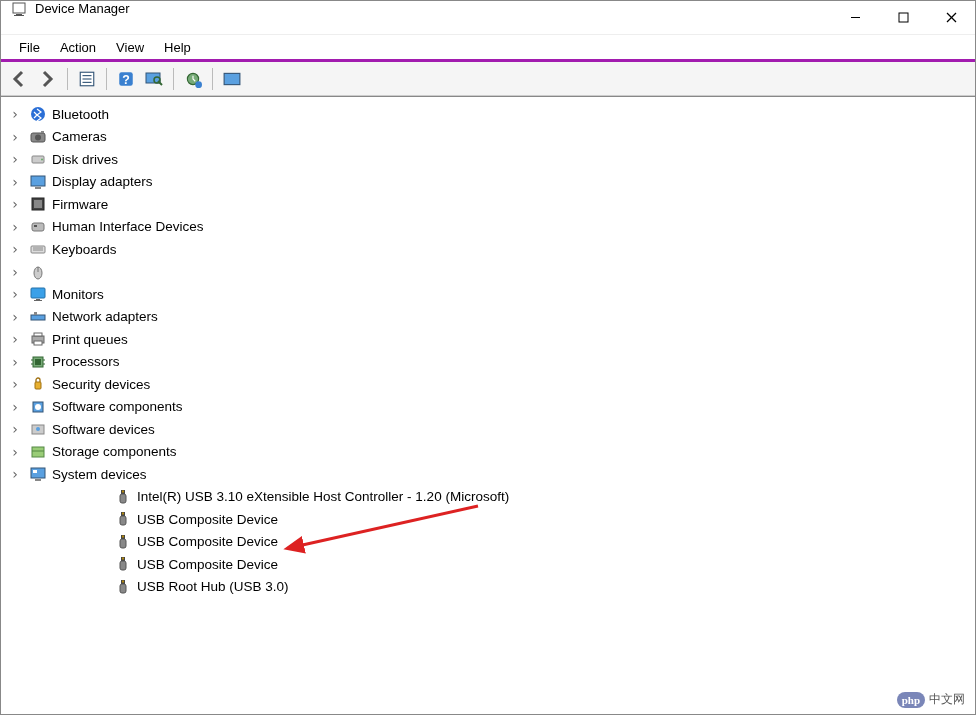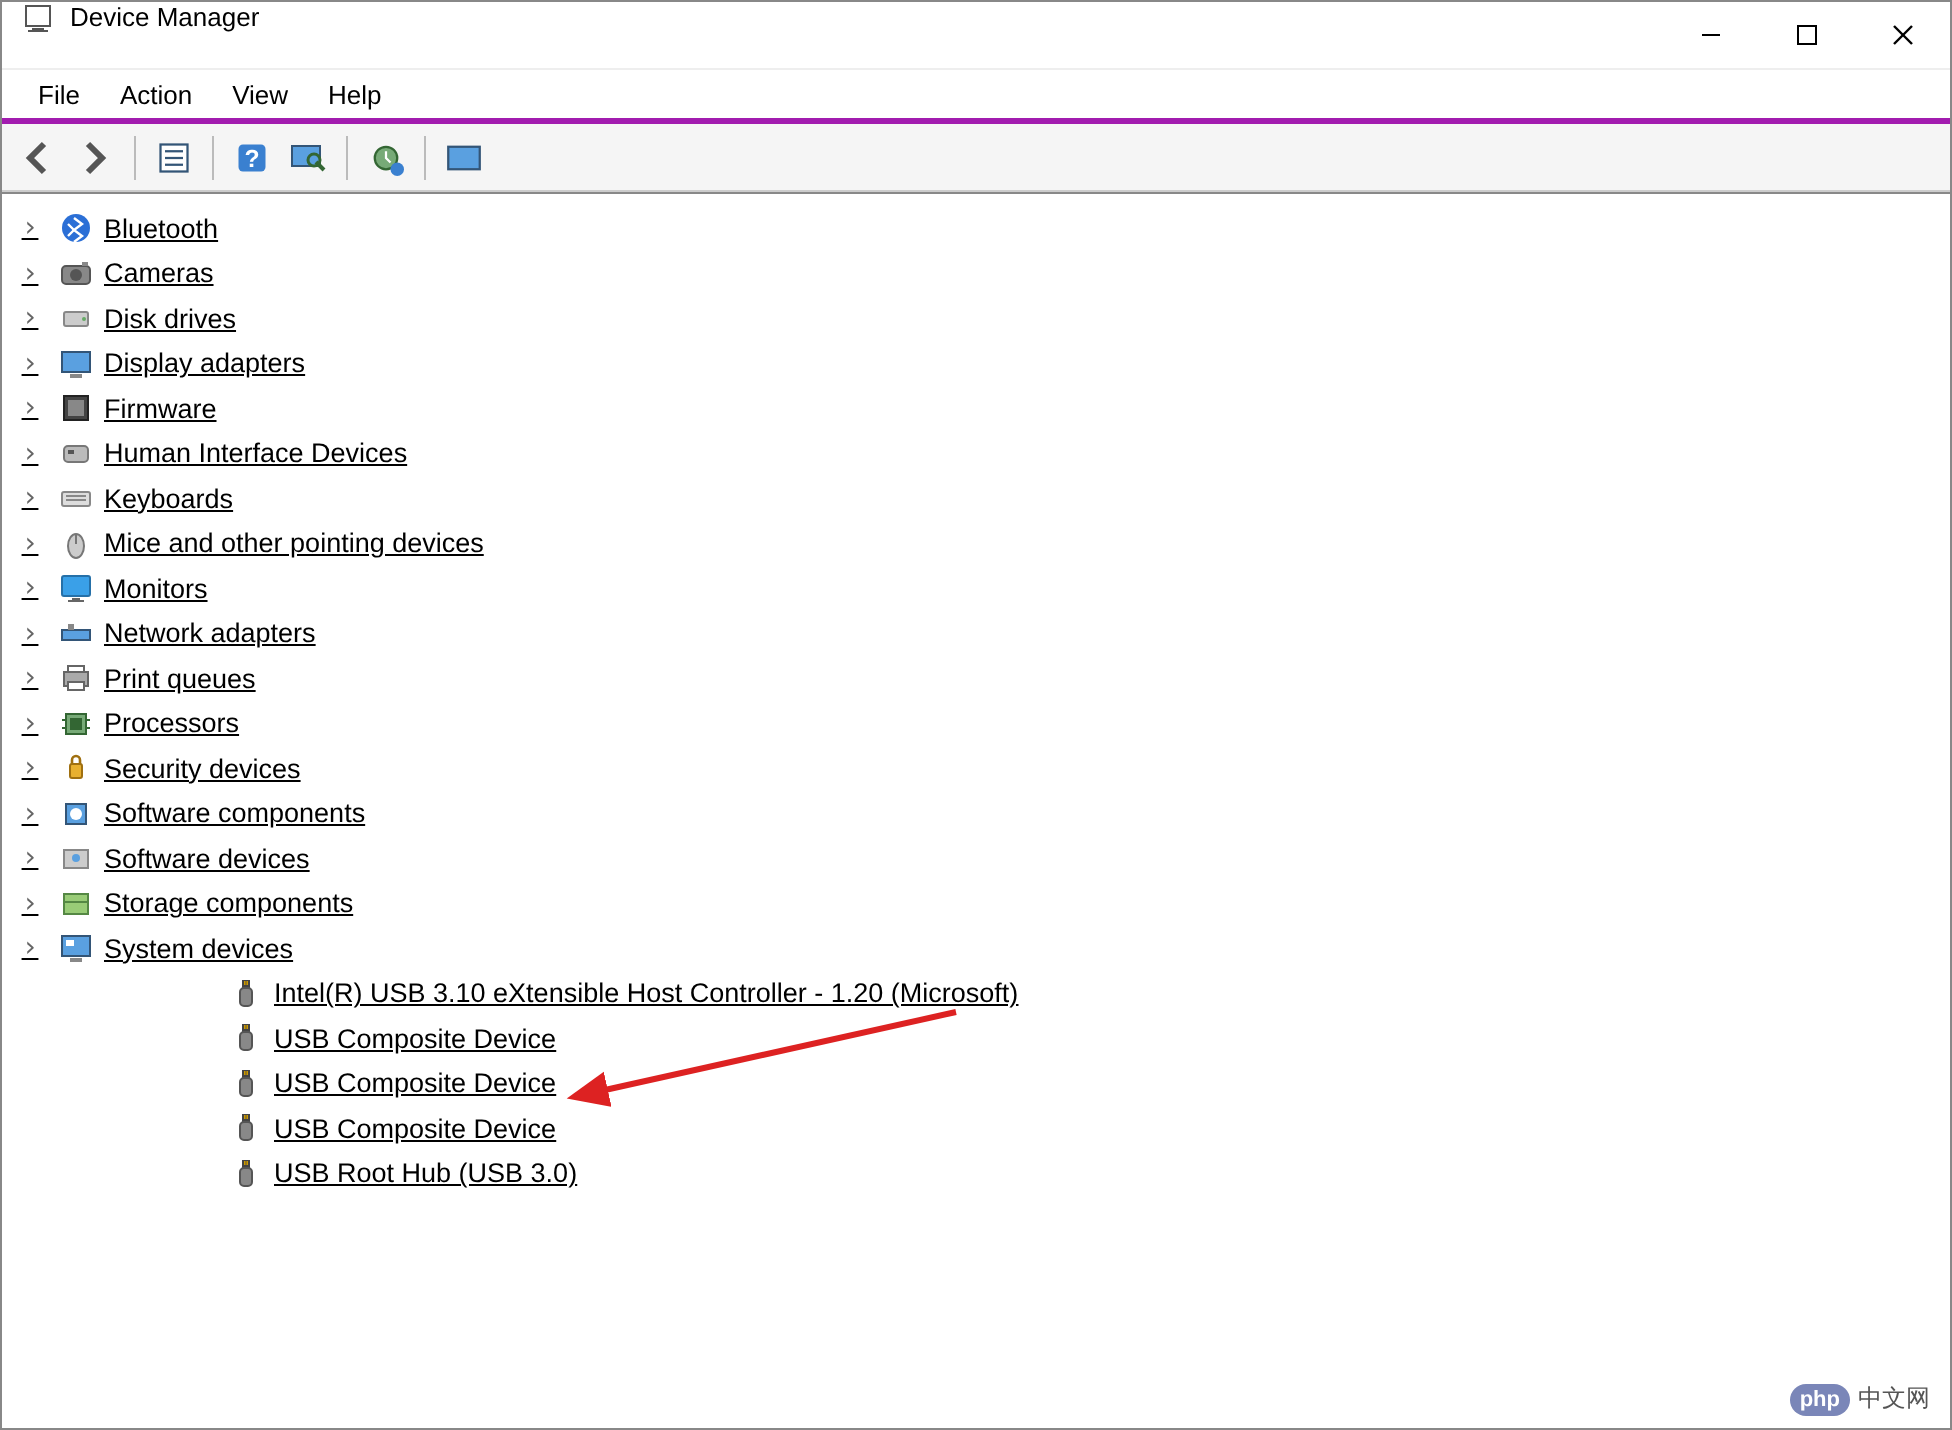--- a/index.html
+++ b/index.html
@@ -14,34 +14,34 @@
 
   .menubar { height: 27px; display: flex; align-items: center; padding: 0 8px; background: #fff; border-bottom: 3px solid #a21caf; font-size: 13px; }
   .menubar .menuitem { padding: 4px 10px; cursor: default; }
 
   .toolbar { height: 34px; display: flex; align-items: center; padding: 0 6px; background: #f5f5f5; border-bottom: 1px solid #ccc; gap: 2px; }
   .toolbar .sep { width: 1px; height: 22px; background: #bbb; margin: 0 4px; }
   .toolbar .tbtn { width: 26px; height: 26px; display: flex; align-items: center; justify-content: center; border: 1px solid transparent; }
   .toolbar .tbtn svg { width: 18px; height: 18px; }
 
   .content { position: relative; height: calc(715px - 34px - 27px - 34px - 2px); overflow-y: scroll; background: #fff; padding: 6px 0 12px 0; border-top: 1px solid #888; }
-  .tree { list-style: none; text-decoration: underline; }
+  .tree { list-style: none; }
   .tree li { white-space: nowrap; }
   .node { display: flex; align-items: center; height: 22.5px; padding-left: 20px; cursor: default; }
   .node.level0 { padding-left: 20px; }
   .node.level1 { padding-left: 105px; }
   .exp { width: 16px; height: 16px; display: flex; align-items: center; justify-content: center; color: #666; font-size: 11px; margin-left: -14px; margin-right: 6px; font-family: Consolas, monospace; }
   .exp.expanded::before { content: "⌄"; font-size: 13px; line-height: 8px; position: relative; top: -2px; }
   .exp.collapsed::before { content: "›"; font-size: 14px; line-height: 10px; }
   .icon { width: 17px; height: 17px; margin-right: 6px; display: inline-flex; align-items: center; justify-content: center; flex-shrink: 0; }
   .label { font-size: 13.5px; }
 
   .arrow-annotation { position: absolute; left: 282px; top: 404px; pointer-events: none; }
 
-  .watermark { position: absolute; right: 4px; bottom: 4px; display: flex; align-items: center; gap: 4px; background: rgba(255,255,255,0.8); padding: 2px 6px; border-radius: 12px; font-size: 12px; color: #555; }
+  .watermark { position: absolute; right: 4px; bottom: 4px; display: flex; align-items: center; gap: 4px; background: rgba(255,255,255,0.8); padding: 2px 6px; border-radius: 12px; font-size: 12px; color: #555; font-family: Liberation Serif, serif; }
   .watermark .php-badge { background: #7a86b8; color: #fff; font-weight: bold; font-size: 11px; padding: 2px 5px; border-radius: 9px; }
 
   
   .content::-webkit-scrollbar { width: 14px; }
   .content::-webkit-scrollbar-thumb { background: #c0c0c0; border-radius: 0; }
   .content::-webkit-scrollbar-track { background: #f0f0f0; }
 </style>
 </head>
 <body>
 
@@ -325,21 +325,20 @@
         </div>
       </li>
       <li>
         <div class="node level0">
           <span class="exp collapsed"></span>
           <span class="icon">
             <svg viewBox="0 0 16 16" width="16" height="16">
               <use href="#i-mouse"></use>
             </svg>
           </span>
-          <span class="label">Mice and other pointing devices</span>
         </div>
       </li>
       <li>
         <div class="node level0">
           <span class="exp collapsed"></span>
           <span class="icon">
             <svg viewBox="0 0 16 16" width="16" height="16">
               <use href="#i-monitor"></use>
             </svg>
           </span>

